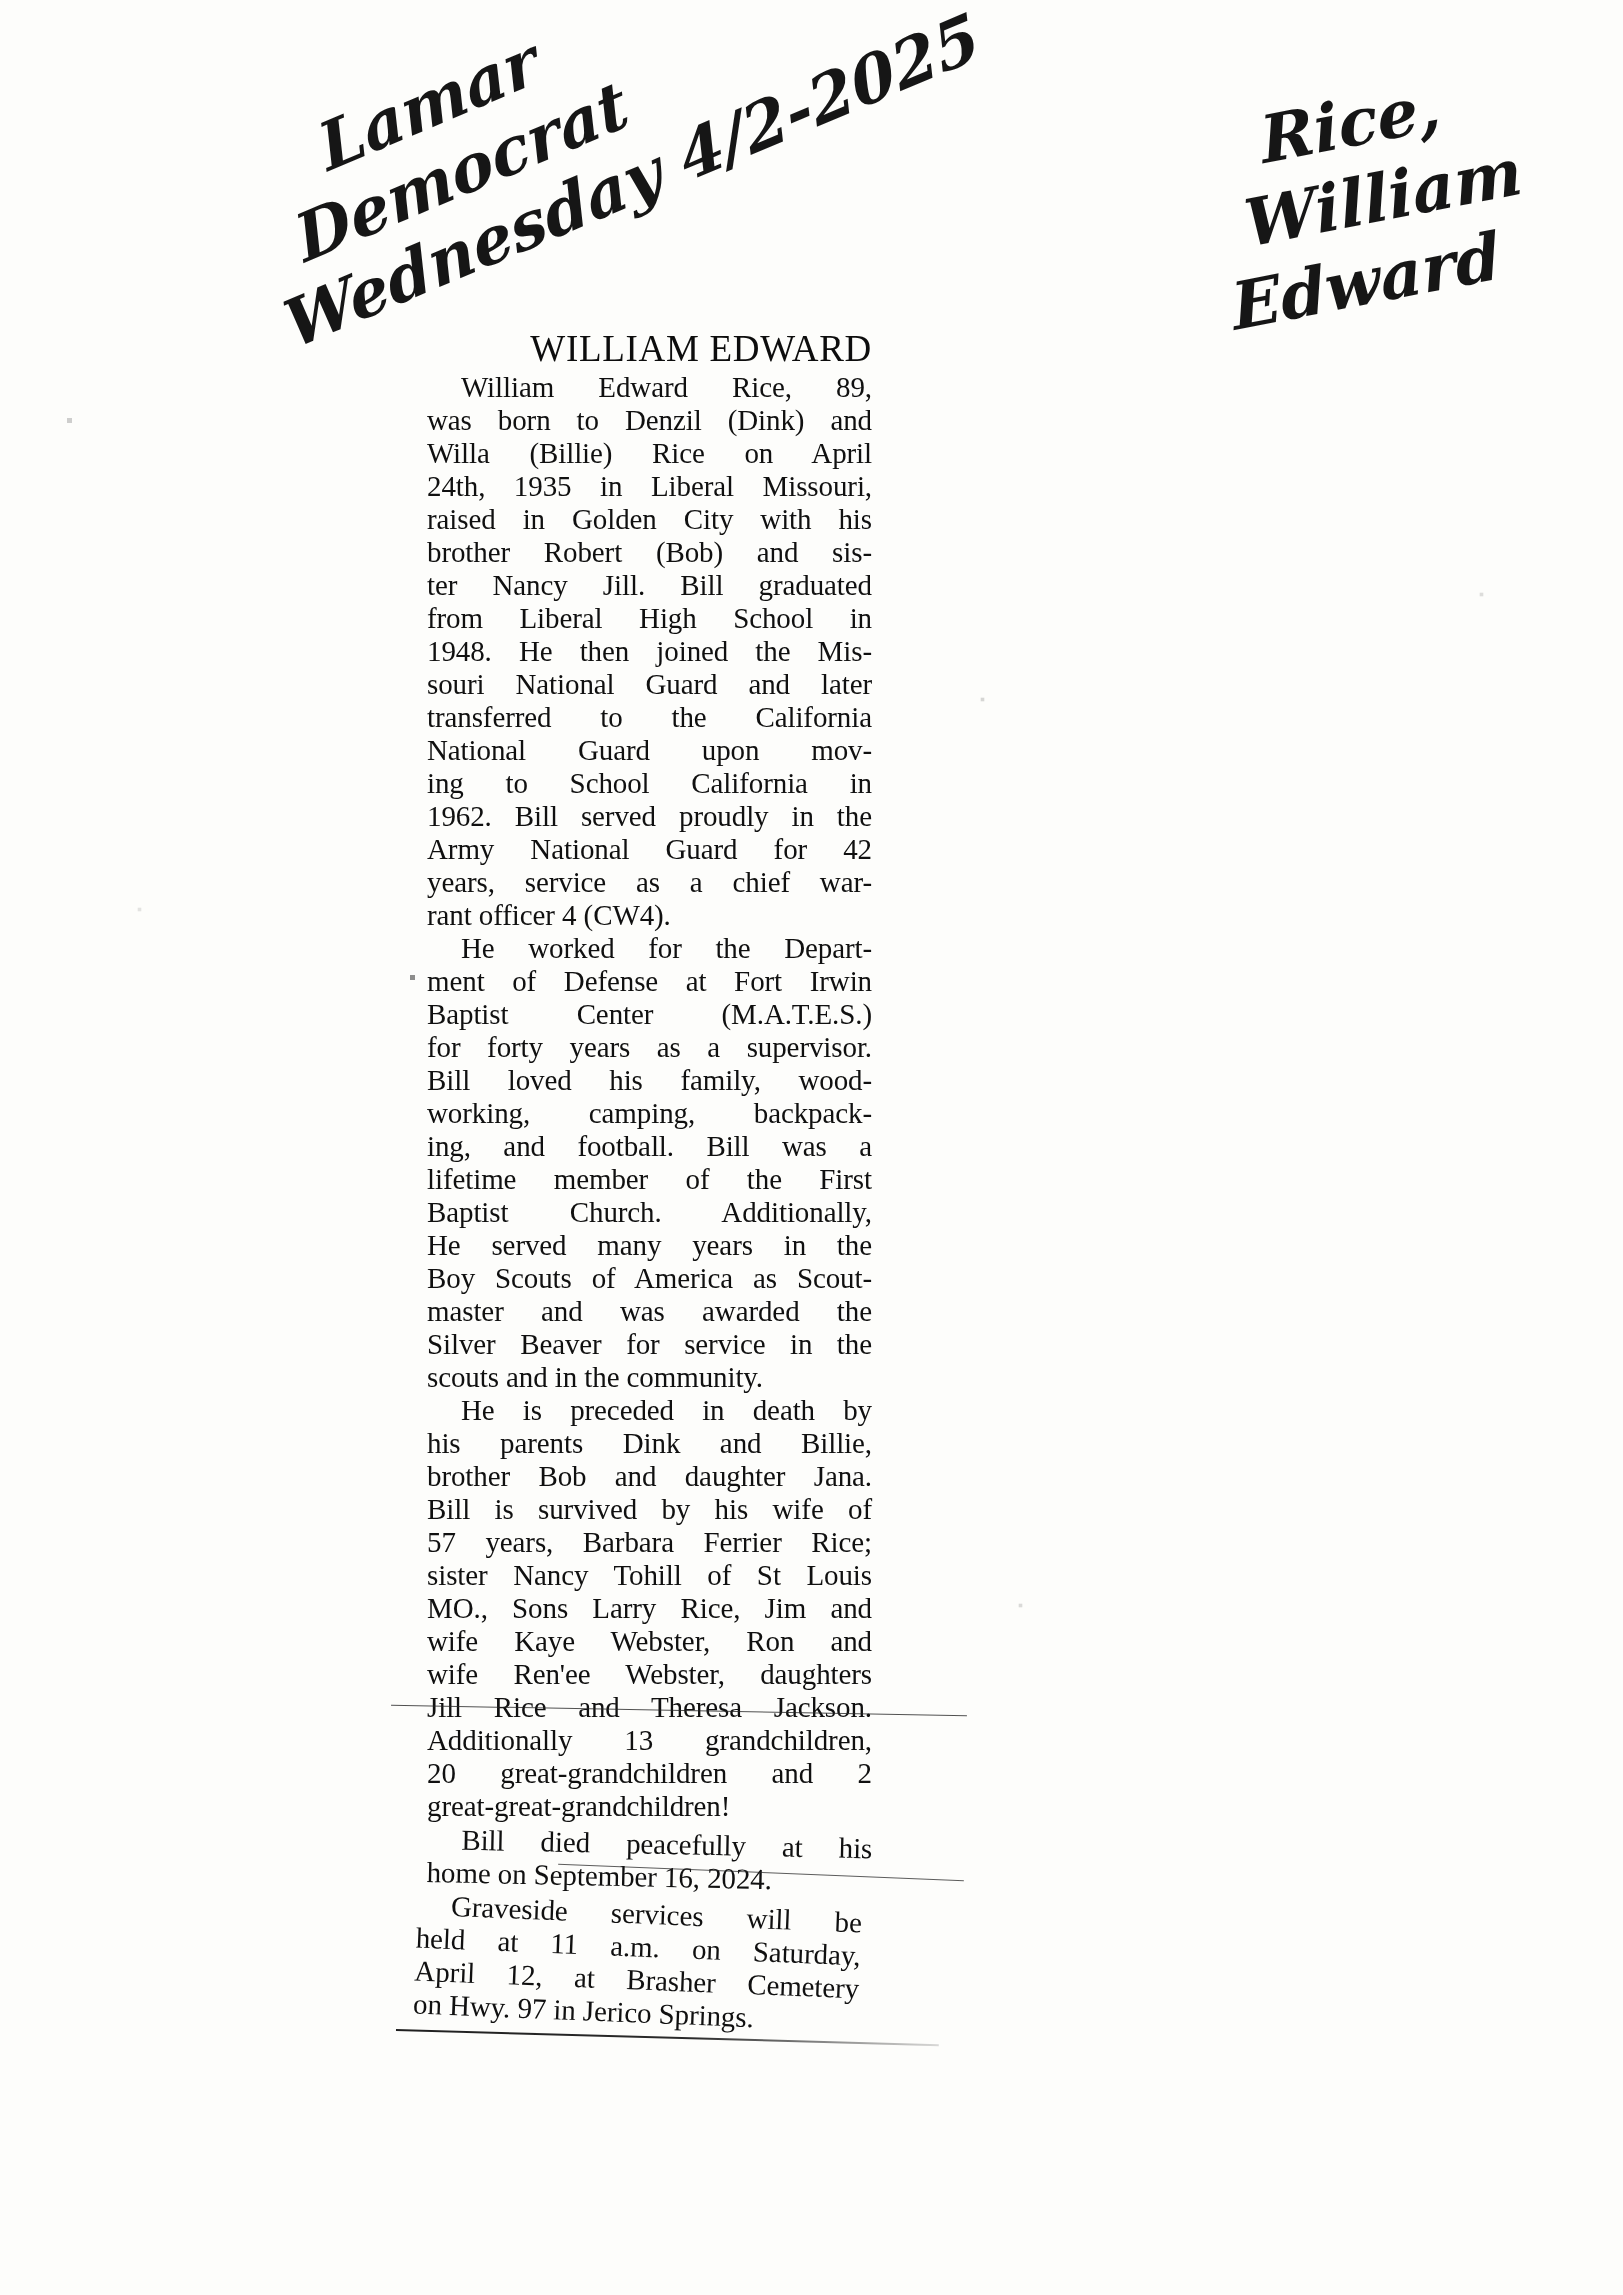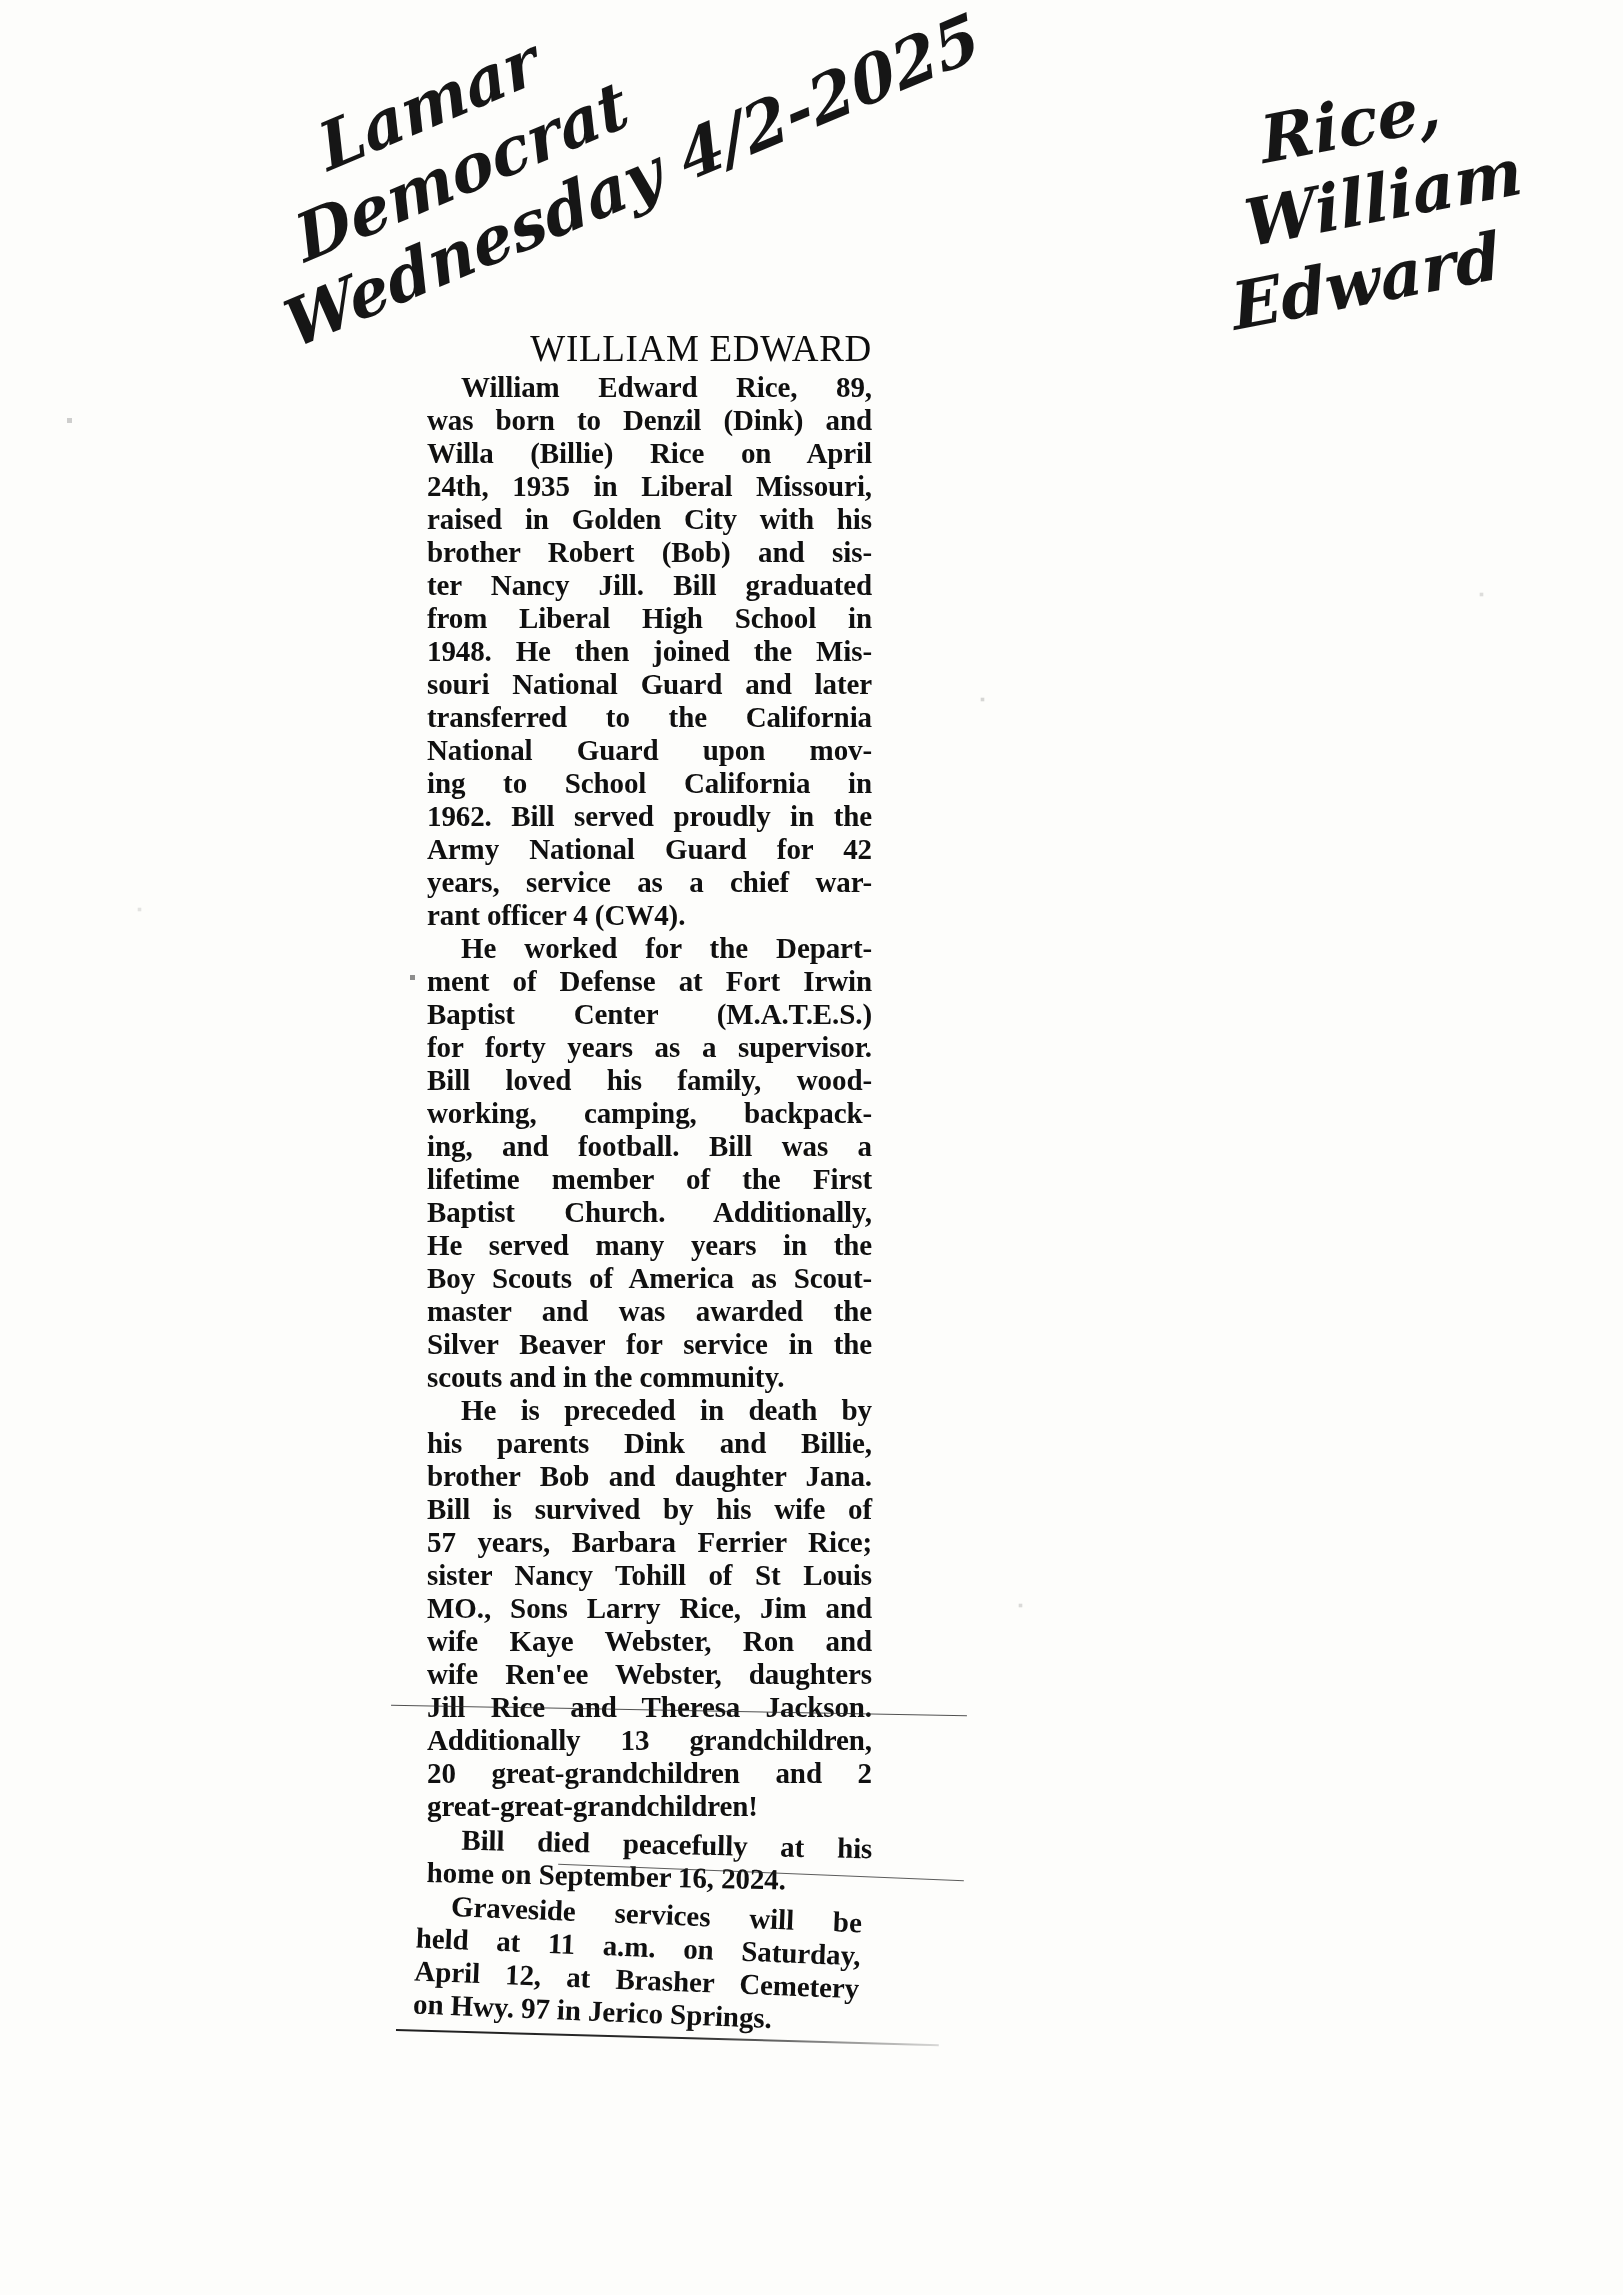--- a/index.html
+++ b/index.html
@@ -21,21 +21,21 @@
     transform:rotate(-11deg) skewX(-4deg);transform-origin:left top;}
   .hand-tr .hand-line:nth-child(1){margin-left:49px;}
   .hand-tr .hand-line:nth-child(2){margin-left:23px;}
   .hand-tr .hand-line:nth-child(3){margin-left:0;}
   
   .clipping{position:absolute;left:427px;top:327px;width:445px;}
   .title-line{
     font-weight:400;font-size:37px;line-height:43px;text-align:right;
     letter-spacing:0.7px;color:#0d0d0d;
   }
-  .bodytext{margin-top:1.3px;font-size:29px;line-height:33px;font-weight:700;
+  .bodytext{margin-top:1.3px;font-size:29px;line-height:33px;font-weight:400;
     letter-spacing:-0.1px;color:#101010;}
   .line{text-align:justify;text-align-last:justify;text-justify:inter-word;}
   .line.first{padding-left:34px;}
   .line.plast{text-align-last:left;}
   .para{position:relative;}
   .para.tilt1{transform:rotate(1.2deg);transform-origin:0 50%;}
   .para.tilt2{transform:rotate(2.3deg) translateX(-9.2px);transform-origin:0 0;}
   
   .crease{position:absolute;height:1.3px;background:#262626;}
   .crease1{left:391px;top:1710px;width:576px;transform:rotate(1.05deg);opacity:.8;}

